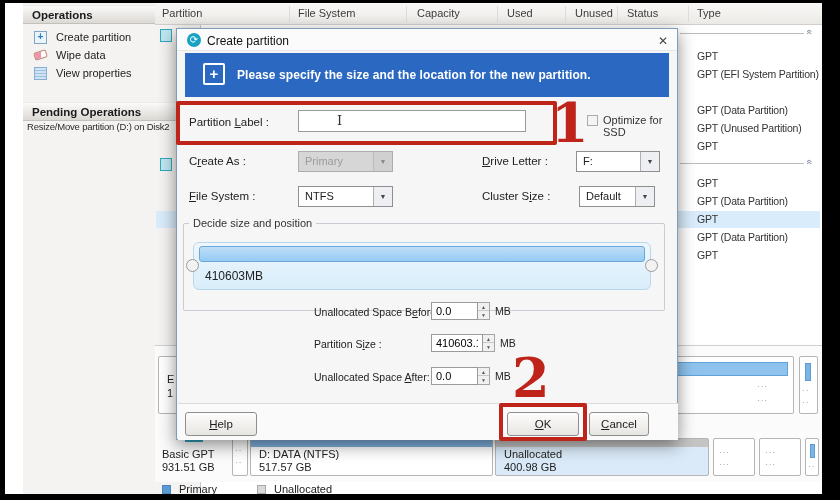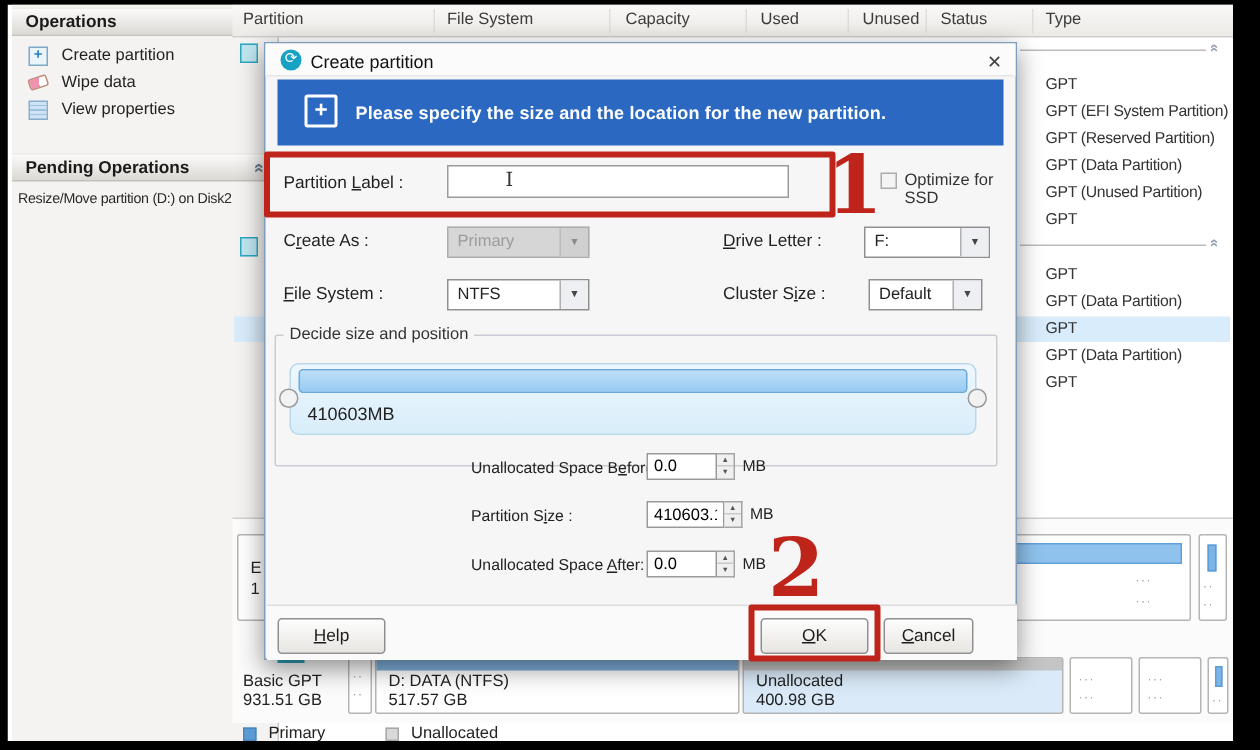--- a/index.html
+++ b/index.html
@@ -3,21 +3,21 @@
 <meta charset="utf-8">
 <style>
   *{margin:0;padding:0;box-sizing:border-box}
   html,body{width:840px;height:500px;overflow:hidden}
   body{font-family:"Liberation Sans",sans-serif;font-size:11px;color:#222}
   .stage{position:relative;width:840px;height:500px;background:#000;overflow:hidden}
   .abs{position:absolute}
 
   
   .app{left:5px;top:3px;width:817px;height:491px;background:#fff}
-  .sidebar{left:8px;top:3px;width:178px;height:491px;background:#f4f3f1;border-right:1px solid #c9c7c3}
+  .sidebar{left:23px;top:3px;width:178px;height:491px;background:#f4f3f1;border-right:1px solid #c9c7c3}
   .hdrbar{height:19px;background:linear-gradient(#fbfaf9,#dcd9d4);border-top:1px solid #edebe7;
           border-bottom:1px solid #c3c1bd;display:flex;align-items:center;justify-content:space-between;
           padding:0 8px 0 9px;font-weight:bold;font-size:11.5px;color:#1b1b1b}
   .chev{display:inline-block;transform:rotate(90deg);color:#68788c;font-size:12px;font-weight:bold;line-height:1}
   .chev.small{font-size:10px;color:#94a0af}
   .sitem{display:flex;align-items:center;gap:9px;height:18px;padding-left:11px;font-size:11px;color:#222;cursor:default}
   .icon-box{width:13px;height:13px;border:1px solid #7fa8c6;background:#eaf4fb;display:flex;align-items:center;
             justify-content:center;font-size:10px;font-weight:bold;color:#2e7fc1;line-height:1}
   .icon-grid{width:13px;height:13px;border:1px solid #86aed2;background:
              repeating-linear-gradient(#cfe3f4 0 2px,#9cc2e0 2px 3px)}
@@ -102,21 +102,21 @@
       <span>Wipe data</span>
     </div>
     <div class="sitem">
       <span class="icon-grid"></span>
       <span>View properties</span>
     </div>
     <div class="hdrbar" style="margin-top:20px">
       <span>Pending Operations</span>
       <span class="chev">«</span>
     </div>
-    <div class="pitem" style="margin-top:6px">Resize/Move partition (D:) on Disk2</div>
+    <div class="pitem" style="">Resize/Move partition (D:) on Disk2</div>
   </div>
 
   <div class="abs thead"></div>
   <span class="abs colhdr" style="left:162px">Partition</span>
   <span class="abs colhdr" style="left:298px">File System</span>
   <span class="abs colhdr" style="left:417px">Capacity</span>
   <span class="abs colhdr" style="left:507px">Used</span>
   <span class="abs colhdr" style="left:575px">Unused</span>
   <span class="abs colhdr" style="left:627px">Status</span>
   <span class="abs colhdr" style="left:697px">Type</span>
@@ -130,21 +130,20 @@
   <div class="abs hiband"></div>
   <div class="abs rowicon" style="left:160px;top:29px"></div>
   <div class="abs rowicon" style="left:160px;top:158px"></div>
   <div class="abs grpline" style="left:680px;top:33px;width:124px"></div>
   <span class="abs chev small" style="left:806px;top:27px">«</span>
   <div class="abs grpline" style="left:680px;top:163px;width:124px"></div>
   <span class="abs chev small" style="left:806px;top:157px">«</span>
 
   <span class="abs typerow" style="top:48px">GPT</span>
   <span class="abs typerow" style="top:66px">GPT (EFI System Partition)</span>
-  <span class="abs typerow" style="top:84px">GPT (Reserved Partition)</span>
   <span class="abs typerow" style="top:102px">GPT (Data Partition)</span>
   <span class="abs typerow" style="top:120px">GPT (Unused Partition)</span>
   <span class="abs typerow" style="top:138px">GPT</span>
   <span class="abs typerow" style="top:175px">GPT</span>
   <span class="abs typerow" style="top:193px">GPT (Data Partition)</span>
   <span class="abs typerow" style="top:211px">GPT</span>
   <span class="abs typerow" style="top:229px">GPT (Data Partition)</span>
   <span class="abs typerow" style="top:247px">GPT</span>
 
   <div class="abs" style="left:155px;top:345px;width:667px;height:1px;background:#cfcfcf"></div>

